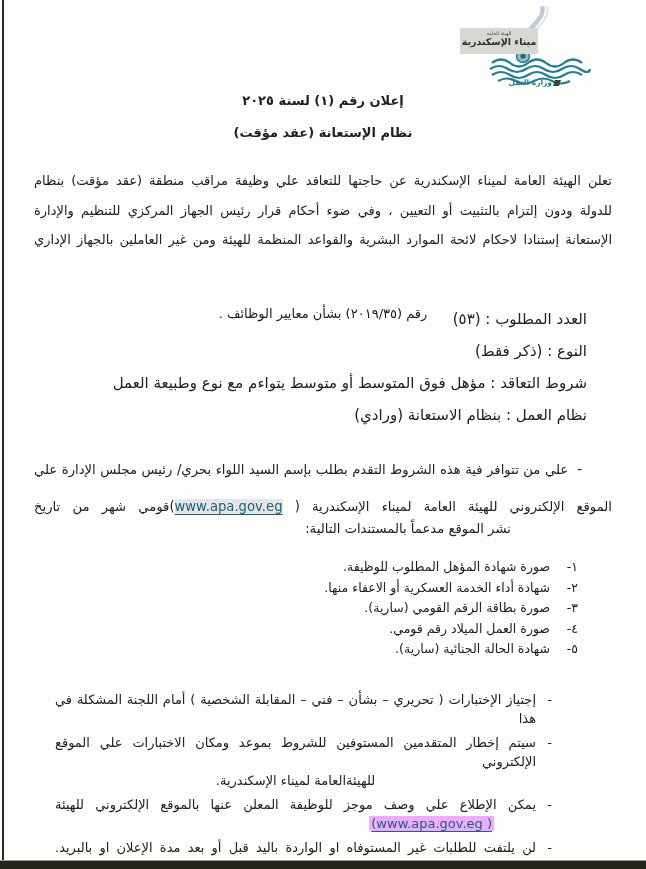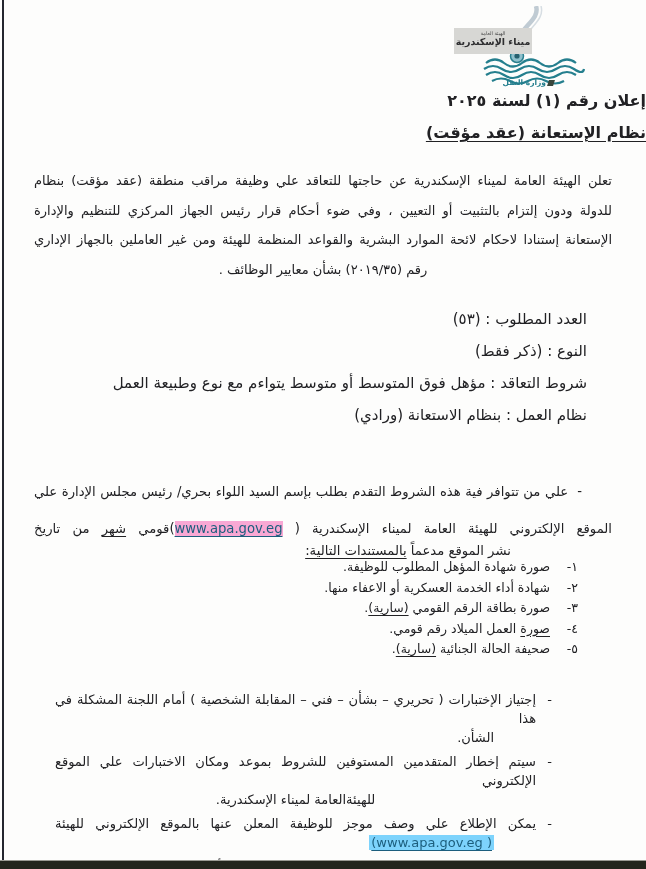--- a/index.html
+++ b/index.html
@@ -1,64 +1,64 @@
 <!DOCTYPE html>
 <html lang="ar" dir="rtl"><head>
 <meta charset="utf-8">
 <style>
   html,body { margin:0; padding:0; background:#e9e9e9; }
   .page {
     position:relative; width:646px; height:869px; margin:0 auto;
     background:#fdfdfc; overflow:hidden; direction:rtl;
     font-family:"DejaVu Sans", sans-serif; color:#212124;
   }
-  .u { text-decoration:underline; text-underline-offset:3px; }
+  .u { text-underline-offset:3px; }
 
   
   .edge-line-left { position:absolute; left:2px; top:0; width:2px; height:861px; background:#24262e; }
   .bottom-gray   { position:absolute; left:0; bottom:8px; width:100%; height:1px; background:#9a9a93; }
   .bottom-bar    { position:absolute; left:0; bottom:0; width:100%; height:8px; background:#23261d; }
 
   
-  .logo { position:absolute; top:6px; right:40px; width:160px; height:94px; }
+  .logo { position:absolute; top:6px; right:34px; width:160px; height:94px; }
   .logo svg { position:absolute; top:0; left:0; }
   .logo-box {
     position:absolute; top:22px; right:74px; width:78px; height:26px;
     background:#d7d7d4; text-align:center; padding-top:2px; box-sizing:border-box;
   }
   .logo-box .tiny { display:block; font-size:5px; line-height:6px; color:#4a4a4a; letter-spacing:1px; }
   .logo-box .name { display:block; font-size:9.5px; line-height:11px; font-weight:bold; color:#2e2e30; }
   .logo-ministry {
     position:absolute; top:72px; right:52px; font-size:7.5px; color:#257f8e; font-weight:bold;
   }
   .logo-flag { display:inline-block; width:6px; height:6px; background:#39463c; transform:skewX(-18deg); margin-left:2px; vertical-align:middle; }
 
   
-  .title { position:absolute; top:85px; left:0; right:0; 
-           font-size:16px; font-weight:bold; line-height:32px; }
+  .title { position:absolute; top:85px; left:0; right:0; text-align:center;
+           font-size:13px; font-weight:bold; line-height:32px; }
 
   
   .intro { position:absolute; top:166px; right:34px; left:34px; font-size:13px; line-height:29.5px; }
   .intro .jline { text-align:justify; text-align-last:justify; }
-  .intro .cline { text-align:center; }
+  .intro .cline { text-align:center;margin-top:44px; }
 
   
   .jobs { position:absolute; top:303px; right:59px; left:34px; text-align:right;
           font-size:15px; line-height:32px; }
 
   
-  .apply { position:absolute; top:482px; right:34px; left:34px; font-size:13.2px; }
+  .apply { position:absolute; top:460px; right:34px; left:34px; font-size:13.2px; }
   .apply .l1 { padding-right:30px; line-height:20px; margin-bottom:16px;
                text-align:justify; text-align-last:justify; }
   .apply .l2 { line-height:22px; text-align:justify; text-align-last:justify; }
   .apply .l3 { line-height:22px; text-align:center; padding-left:170px; }
 
   .link { color:#1c5e7d; text-decoration:underline; text-underline-offset:3px;
-          background:#f9a8d4; direction:ltr; unicode-bidi:embed; cursor:pointer; }
-  .link-hl { background:#7dd3fc; padding:0 2px; }
+          background:#e5e5e5; direction:ltr; unicode-bidi:embed; cursor:pointer; }
+  .link-hl { background:#f0abfc; padding:0 2px; }
 
   
   .docs { position:absolute; top:557px; right:68px; left:60px; font-size:12.5px; line-height:20.5px; }
   .doc-row { display:flex; gap:12px; }
   .doc-row .num { width:16px; flex:none; }
 
   
   .notes { position:absolute; top:690px; right:94px; left:55px; font-size:13px; line-height:19px; }
   .nb { display:flex; gap:8px; margin-bottom:5px; }
   .nb .mark { flex:none; width:8px; }
@@ -136,30 +136,29 @@
     <div class="doc-row">
       <span class="num">٣-</span>
       <span class="txt"><span>صورة بطاقة الرقم القومي </span><span class="u">(سارية)</span><span>.</span></span>
     </div>
     <div class="doc-row">
       <span class="num">٤-</span>
       <span class="txt"><span></span><span class="u">صورة</span><span> العمل الميلاد رقم قومي.</span></span>
     </div>
     <div class="doc-row">
       <span class="num">٥-</span>
-      <span class="txt"><span>صحيفة الحالة الجنائية </span><span class="u">(سارية)</span><span>.</span></span>
+      <span class="txt"><span>شهادة الحالة الجنائية </span><span class="u">(سارية)</span><span>.</span></span>
     </div>
   </div>
 
   <div class="notes">
     <div class="nb">
       <span class="mark">-</span>
       <div class="body">
         <div class="jline">إجتياز الإختبارات ( تحريري – بشأن – فني – المقابلة الشخصية ) أمام اللجنة المشكلة في هذا</div>
-        <div class="cont-right">الشأن.</div>
       </div>
     </div>
     <div class="nb">
       <span class="mark">-</span>
       <div class="body">
         <div class="jline">سيتم إخطار المتقدمين المستوفين للشروط بموعد ومكان الاختبارات علي الموقع الإلكتروني</div>
         <div class="cont-center">للهيئةالعامة لميناء الإسكندرية.</div>
       </div>
     </div>
     <div class="nb">

